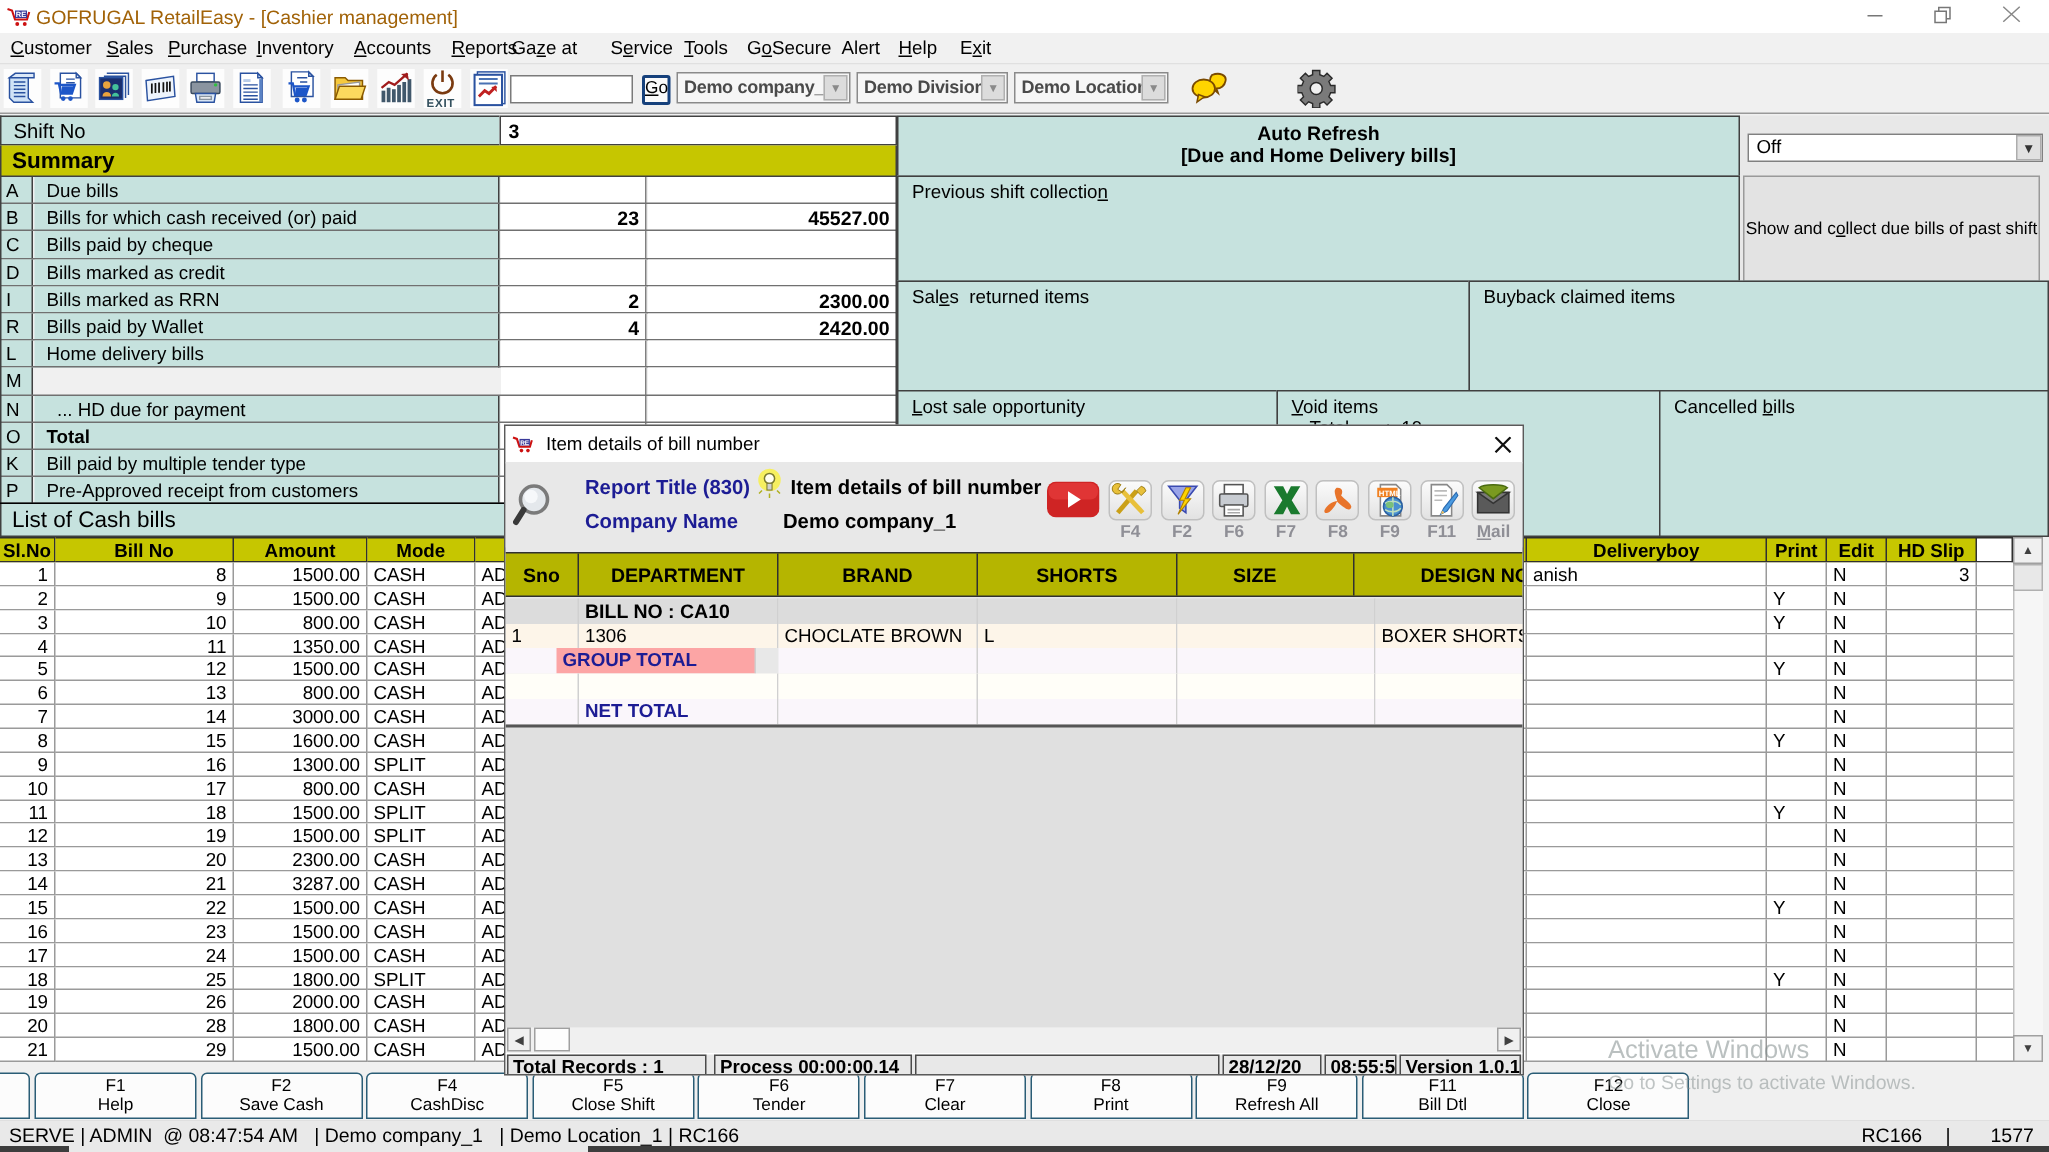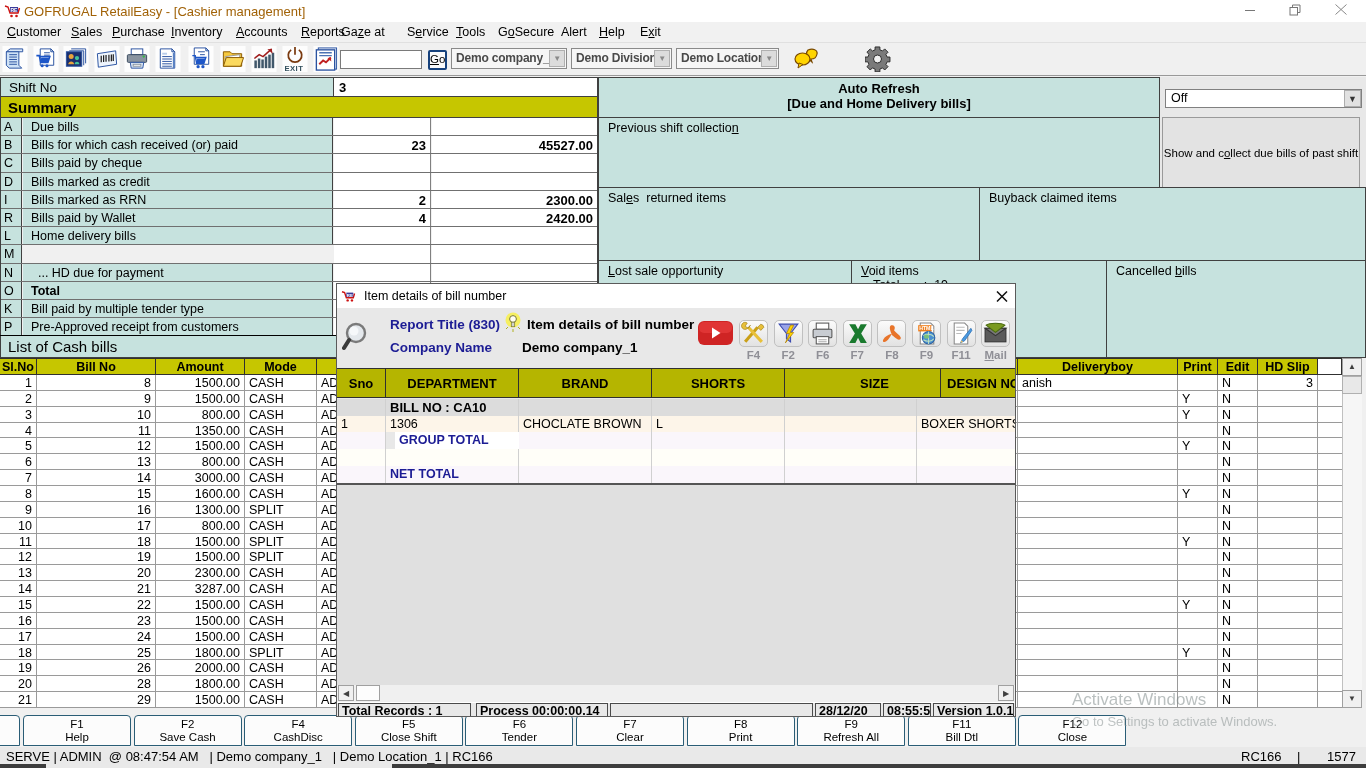--- a/index.html
+++ b/index.html
@@ -705,21 +705,21 @@
           <path d="M2 7 L12 14 L22 7 Z" fill="#787878" stroke="#333"></path>
           <path d="M3 4 L12 11 L21 4 C18 1.5 6 1.5 3 4 Z" fill="#7a9a20" stroke="#4a6a10"></path>
         </svg></div>
       <div style="position:absolute;left:640.2px;top:65px;width:37px;text-align:center;font-size:11.5px;font-weight:bold;color:#8f8f96;"><u>M</u>ail</div>
     </div>
   <div class="abs" id="mhead">
     <div style="left:0;width:49px;">Sno</div>
     <div style="left:49px;width:133px;">DEPARTMENT</div>
     <div style="left:182px;width:133px;">BRAND</div>
     <div style="left:315px;width:133px;">SHORTS</div>
-    <div style="left:472px;width:132px;">SIZE</div>
+    <div style="left:434px;width:132px;">SIZE</div>
     <div style="left:580px;width:133px;border-right:none;">DESIGN NO</div>
   </div>
   <div id="mrows">
       <div class="mrow" style="top:115px">
         <div style="left:0px;width:49px;background:#dcdcdc"></div>
         <div style="left:49px;width:133px;background:#dcdcdc"><b style="font-size:13px">BILL NO : CA10</b></div>
         <div style="left:182px;width:133px;background:#dcdcdc"></div>
         <div style="left:315px;width:133px;background:#dcdcdc"></div>
         <div style="left:448px;width:132px;background:#dcdcdc"></div>
         <div style="left:580px;width:133px;background:#dcdcdc"></div>
@@ -727,21 +727,21 @@
       <div class="mrow" style="top:131.7px">
         <div style="left:0px;width:49px;background:#fdf5e9">1</div>
         <div style="left:49px;width:133px;background:#fdf5e9">1306</div>
         <div style="left:182px;width:133px;background:#fdf5e9">CHOCLATE BROWN</div>
         <div style="left:315px;width:133px;background:#fdf5e9">L</div>
         <div style="left:448px;width:132px;background:#fdf5e9"></div>
         <div style="left:580px;width:133px;background:#fdf5e9">BOXER SHORTS</div>
       </div>
       <div class="mrow" style="top:148.4px">
         <div style="left:0px;width:49px;background:#faf6fb"></div>
-        <div style="left:58px;width:133px;background:#ffffff"><b class="navy">GROUP TOTAL</b></div>
+        <div style="left:34px;width:133px;background:#fca5a5"><b class="navy">GROUP TOTAL</b></div>
         <div style="left:182px;width:133px;background:#faf6fb"></div>
         <div style="left:315px;width:133px;background:#faf6fb"></div>
         <div style="left:448px;width:132px;background:#faf6fb"></div>
         <div style="left:580px;width:133px;background:#faf6fb"></div>
       </div>
       <div class="mrow" style="top:165.1px">
         <div style="left:0px;width:49px;background:#fffef8"></div>
         <div style="left:49px;width:133px;background:#fffef8"></div>
         <div style="left:182px;width:133px;background:#fffef8"></div>
         <div style="left:315px;width:133px;background:#fffef8"></div>

